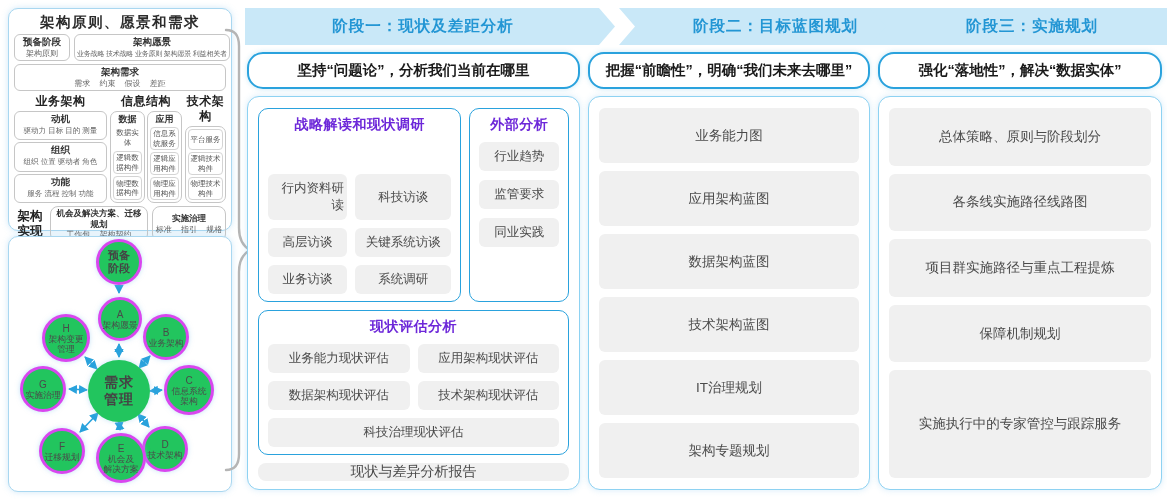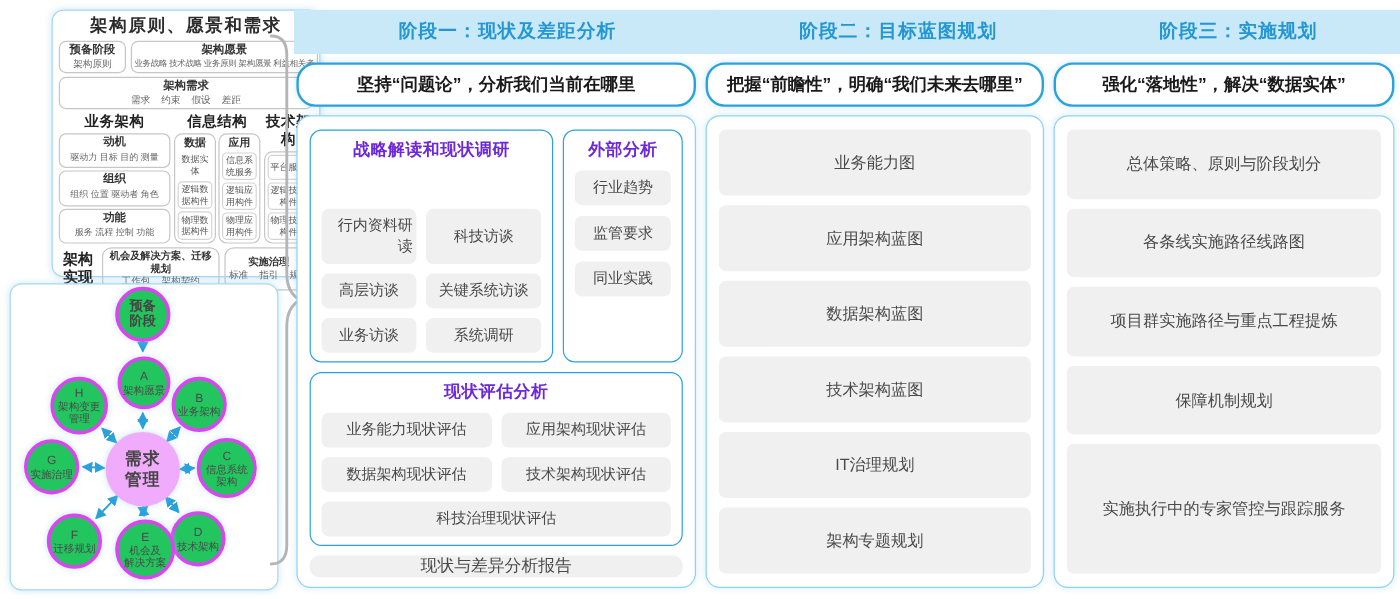--- a/index.html
+++ b/index.html
@@ -5,21 +5,21 @@
   html,body{margin:0;padding:0;background:#fff;}
   .page{position:relative;width:1167px;height:499px;background:#fff;overflow:hidden;
         font-family:"Liberation Sans","DejaVu Sans",sans-serif;color:#333;}
   .abs{position:absolute;}
   .pre{white-space:pre-line;}
   .spread{word-spacing:7px;}
 
   
   .left-top{left:8px;top:8px;width:224px;height:223px;background:#fff;
     border:1.5px solid #a9d7f0;border-radius:10px;box-shadow:0 0 6px rgba(120,190,235,.35);
-    box-sizing:border-box;padding:4px 5px;display:flex;flex-direction:column;gap:3px;margin-left:35px;}
+    box-sizing:border-box;padding:4px 5px;display:flex;flex-direction:column;gap:3px;}
   .lt-title{font-size:14.5px;font-weight:bold;text-align:center;letter-spacing:1.5px;color:#2b2b2b;line-height:18px;}
   .mini-box{border:1px solid #c6c6c6;border-radius:6px;background:#fff;box-sizing:border-box;
     padding:1px 2px;text-align:center;}
   .mini-title{font-size:9.5px;font-weight:bold;color:#333;line-height:12px;}
   .mini-text{font-size:8px;color:#666;line-height:11px;}
   .lt-row1{display:flex;gap:4px;height:30px;}
   .prep-box{width:56px;flex:none;}
   .vision-box{flex:1;}
   .vision-text{font-size:7px;white-space:nowrap;letter-spacing:-.2px;}
   .req-box{height:28px;}
@@ -48,21 +48,21 @@
 
   
   .left-bottom{left:8px;top:236px;width:224px;height:256px;background:#fff;
     border:1.5px solid #a9d7f0;border-radius:10px;box-shadow:0 0 6px rgba(120,190,235,.35);box-sizing:border-box;}
   .adm-node{position:absolute;border-radius:50%;background:#22c55e;border:3px solid #d946ef;
     box-shadow:0 0 5px rgba(140,200,240,.5);display:flex;flex-direction:column;align-items:center;
     justify-content:center;text-align:center;color:#4a4a4a;box-sizing:border-box;}
   .adm-id{font-size:10px;line-height:11px;}
   .adm-name{font-size:8.8px;line-height:10px;}
   .adm-prep{font-size:11px;font-weight:bold;line-height:13px;color:#444;}
-  .adm-center{background:#f0abfc;border:none;font-size:14px;font-weight:bold;color:#444;line-height:17px;letter-spacing:1px;}
+  .adm-center{background:#22c55e;border:none;font-size:14px;font-weight:bold;color:#444;line-height:17px;letter-spacing:1px;}
 
   
   .band{top:8px;height:37px;background:#c9e8f8;display:flex;align-items:center;justify-content:center;
     font-size:15.5px;font-weight:bold;color:#2396d4;letter-spacing:1px;}
   .band-tip{clip-path:polygon(0 0,calc(100% - 16px) 0,100% 50%,calc(100% - 16px) 100%,0 100%);}
   .band-notch{clip-path:polygon(0 0,calc(100% - 16px) 0,100% 50%,calc(100% - 16px) 100%,0 100%,16px 50%);}
   .subtitle{top:52px;height:37px;background:#fff;border:2px solid #2aa2dd;border-radius:16px;
     display:flex;align-items:center;justify-content:center;font-size:14.5px;font-weight:bold;color:#1a1a1a;
     box-sizing:border-box;box-shadow:0 0 5px rgba(41,162,220,.25);}
   .panel{top:96px;height:394px;background:#fff;border:1.5px solid #8ed2f2;border-radius:12px;
@@ -217,21 +217,21 @@
       <span class="adm-name pre">架构变更
 管理</span>
     </div>
   </div>
 
   <svg class="abs" style="left:222px;top:28px" width="32" height="444" viewBox="0 0 32 444">
     <path d="M4,2 Q17,2 17,18 L17,200 Q17,216 28,222 Q17,228 17,244 L17,426 Q17,442 4,442" fill="none" stroke="#b5b5b5" stroke-width="2.4" stroke-linecap="round"></path>
   </svg>
 
   <div class="abs band band-tip" style="left:245px;width:356px;padding-right:14px;">阶段一：现状及差距分析</div>
-  <div class="abs band band-notch" style="left:592px;width:281px;padding:0 8px 0 16px;">阶段二：目标蓝图规划</div>
+  <div class="abs band band-notch" style="left:619px;width:281px;padding:0 8px 0 16px;">阶段二：目标蓝图规划</div>
   <div class="abs band band-notch" style="left:870px;width:292px;padding:0 8px 0 16px;">阶段三：实施规划</div>
 
   <div class="abs subtitle" style="left:247px;width:333px;">坚持“问题论”，分析我们当前在哪里</div>
   <div class="abs subtitle" style="left:588px;width:282px;">把握“前瞻性”，明确“我们未来去哪里”</div>
   <div class="abs subtitle" style="left:878px;width:284px;">强化“落地性”，解决“数据实体”</div>
 
   <div class="abs panel" style="left:247px;width:333px;">
     <div class="row-split">
       <div class="blue-box" style="flex:2.3">
         <div class="bb-title">战略解读和现状调研</div>

